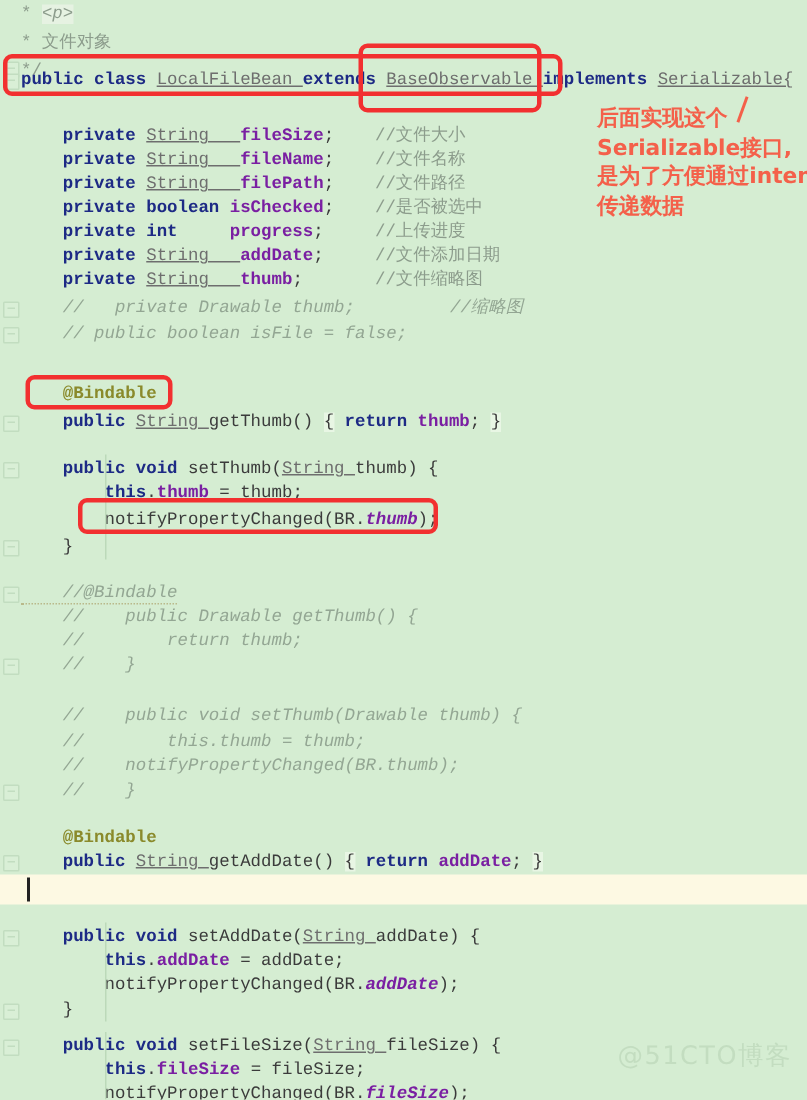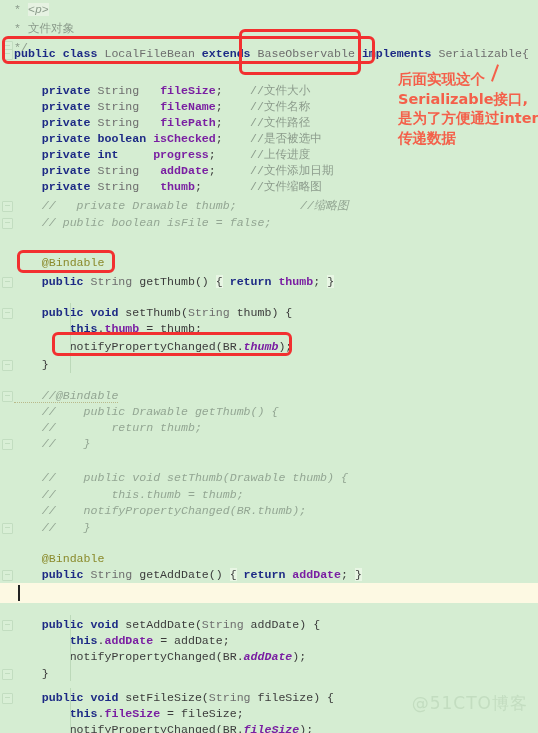--- a/index.html
+++ b/index.html
@@ -31,26 +31,26 @@
     position:absolute;left:0;top:0;width:538px;height:733px;
     font-size:11.6px;line-height:19.5px;
     white-space:pre;
   }
   .ln{
     position:absolute;left:0;width:538px;height:19.5px;
     padding-left:14px;box-sizing:border-box;
     color:#3b3b3b;
   }
   .kw{color:#1d2a85;font-weight:bold;}
-  .typ{color:#6e6e6e;}
+  .typ{color:#6e6e6e;text-decoration:underline;}
   .fld{color:#7a1fa2;font-weight:bold;}
   .fldi{color:#7a1fa2;font-weight:bold;font-style:italic;}
   .cmt{color:#8c9c8c;}
   .cmti{color:#93a693;font-style:italic;}
-  .ann{color:#8a8a2b;}
+  .ann{color:#8a8a2b;font-weight:bold;}
   .pl{color:#3b3b3b;}
   .brace{background:#e8f6e4;}
   .tag{background:#e6f2e2;color:#8c9c8c;font-style:italic;}
   .squig{
     border-bottom:1px dotted #b9b98a;
   }
   
   .curline{
     position:absolute;left:0;width:538px;height:19.5px;
     background:#fdf9e3;

